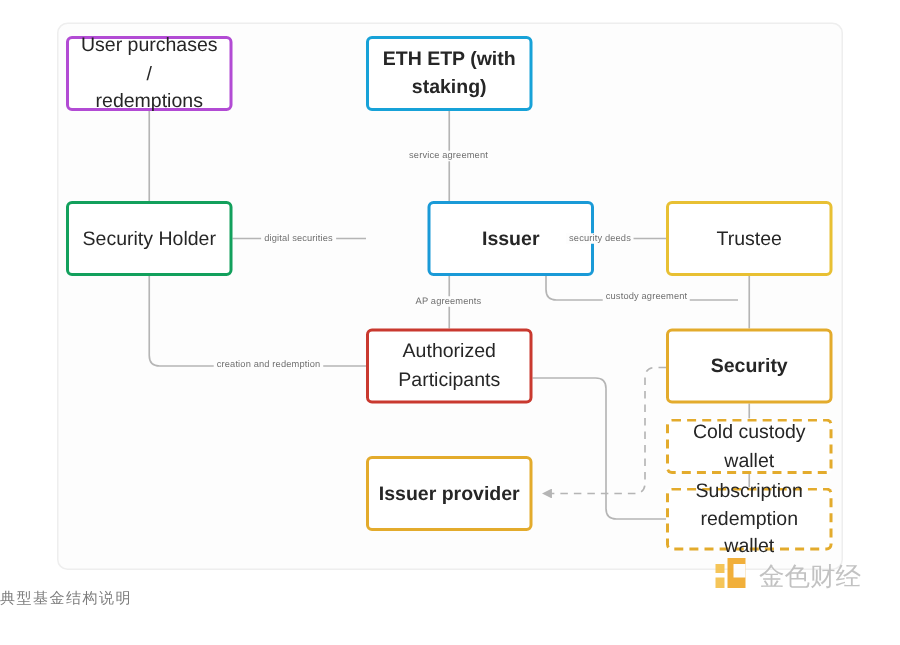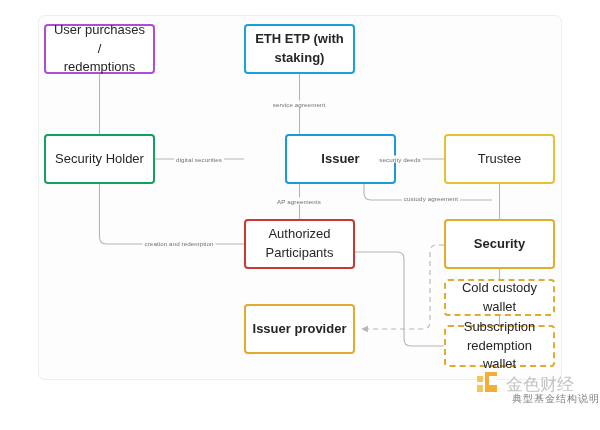--- a/index.html
+++ b/index.html
@@ -47,21 +47,21 @@
     white-space: nowrap;
     background: #fdfdfd;
     padding: 0 2px;
     letter-spacing: 0.1px;
   }
 
   .caption {
     position: absolute;
     left: 0; top: 392px;
     width: 600px;
-    text-align: right;
+    text-align: left;
     font-size: 10px;
     color: #7d7d7d;
     letter-spacing: 1px;
   }
 
   .watermark {
     position: absolute;
     left: 477px; top: 372px;
     display: flex; align-items: center; gap: 5px;
     opacity: 0.92;

